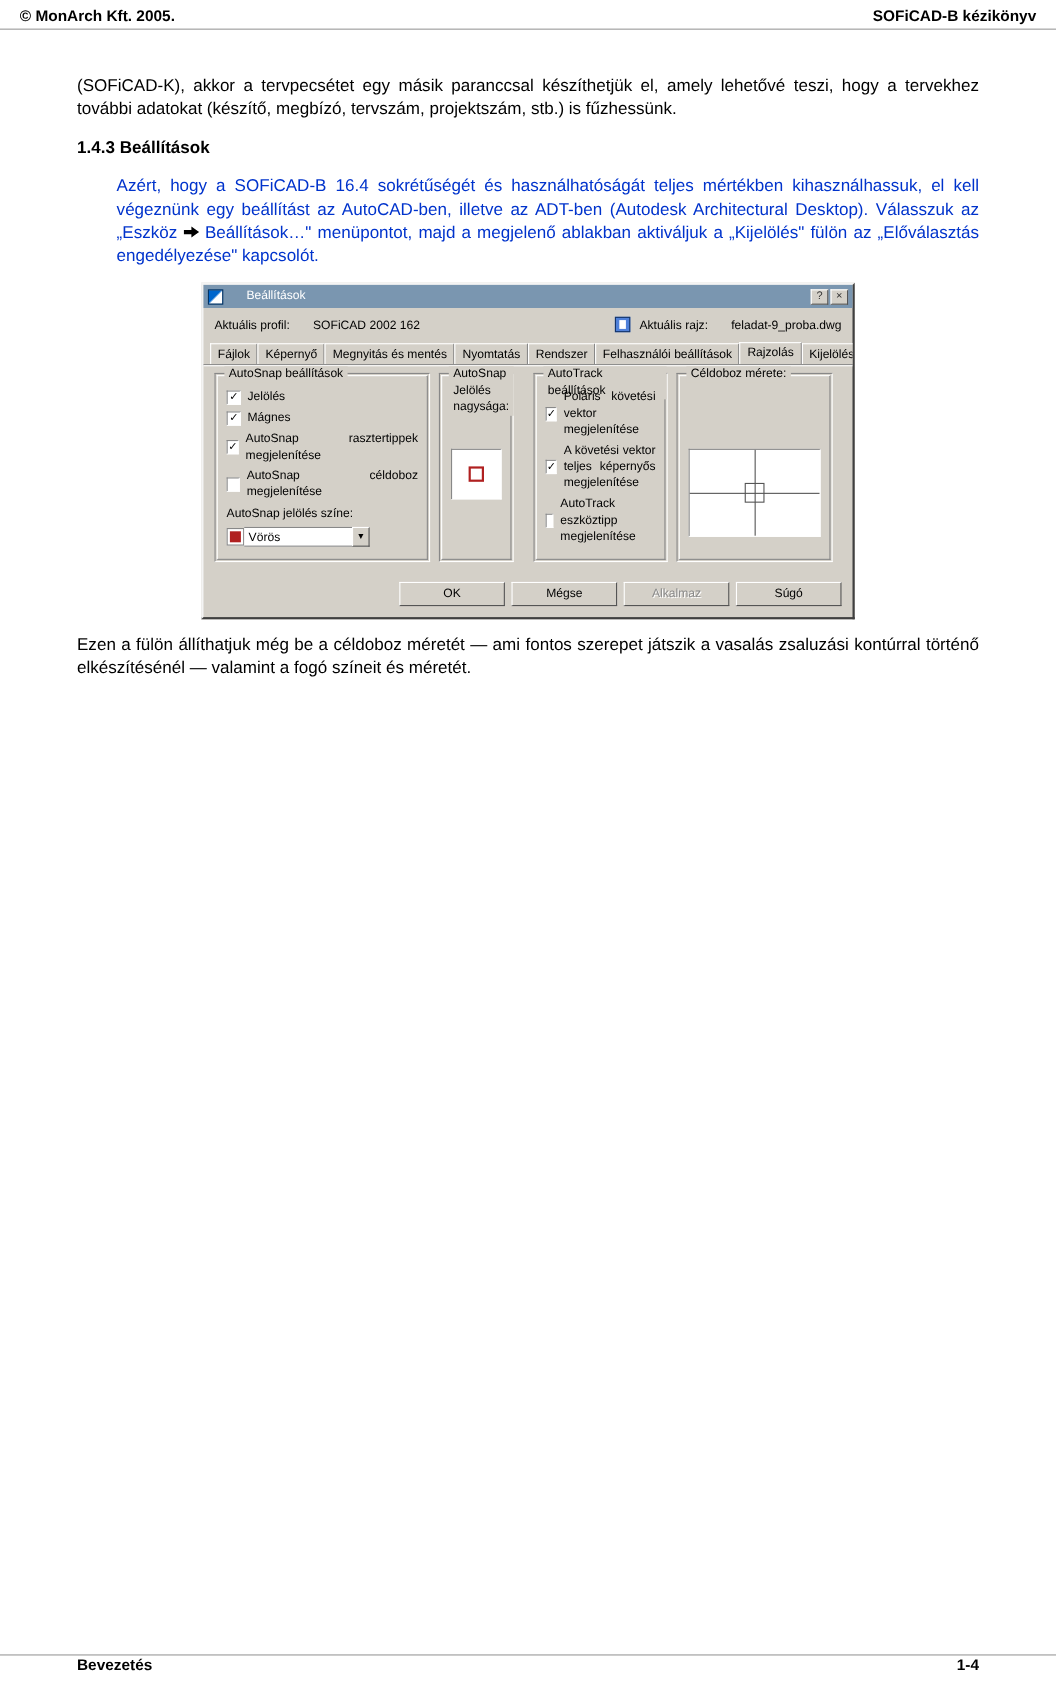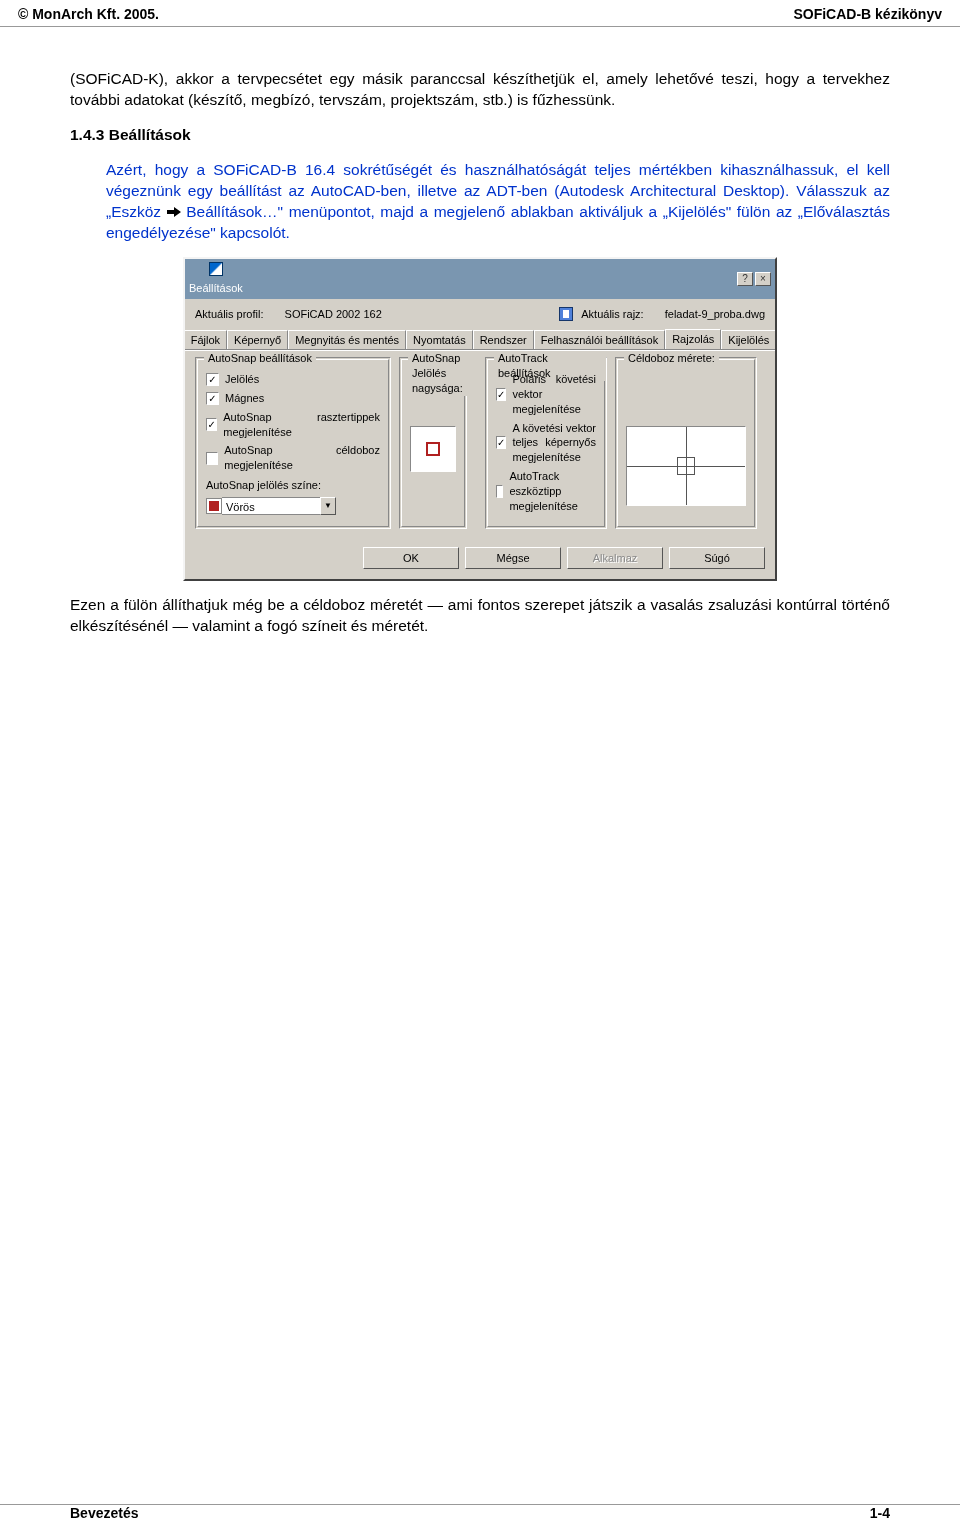--- a/index.html
+++ b/index.html
@@ -48,21 +48,21 @@
     font-family: Tahoma, Arial, sans-serif;
   }
   .titlebar {
     background: #7a96b0;
     color: #fff;
     padding: 3px 4px;
     display: flex;
     align-items: center;
     justify-content: space-between;
   }
-  .titlebar-left { display: flex; align-items: center; gap: 5px; flex-direction: column; }
+  .titlebar-left { display: flex; align-items: center; gap: 21px; }
   .titlebar-icon {
     width: 14px; height: 14px;
     background: linear-gradient(135deg, #06c 45%, #fff 55%);
     border: 1px solid #036;
   }
   .titlebar-buttons { display: flex; gap: 2px; }
   .titlebtn {
     width: 16px; height: 14px;
     background: #d4d0c8;
     border-top: 1px solid #fff;
@@ -99,21 +99,20 @@
     background: #fff;
   }
   .tabs {
     display: flex;
     align-items: flex-end;
     padding: 0 6px;
     border-bottom: 1px solid #888;
     font-size: 11px;
     gap: 0;
     overflow: hidden;
-    justify-content: center;
   }
   .tab {
     padding: 2px 6px;
     border-top: 1px solid #fff;
     border-left: 1px solid #fff;
     border-right: 1px solid #888;
     background: #d4d0c8;
     position: relative;
     top: 1px;
     white-space: nowrap;

